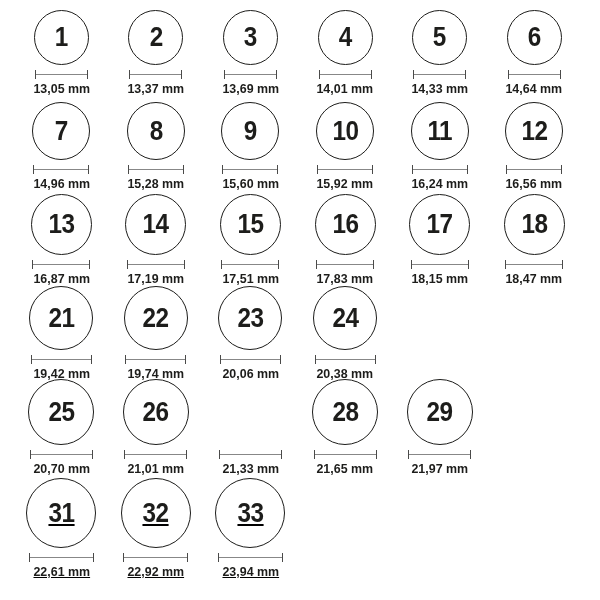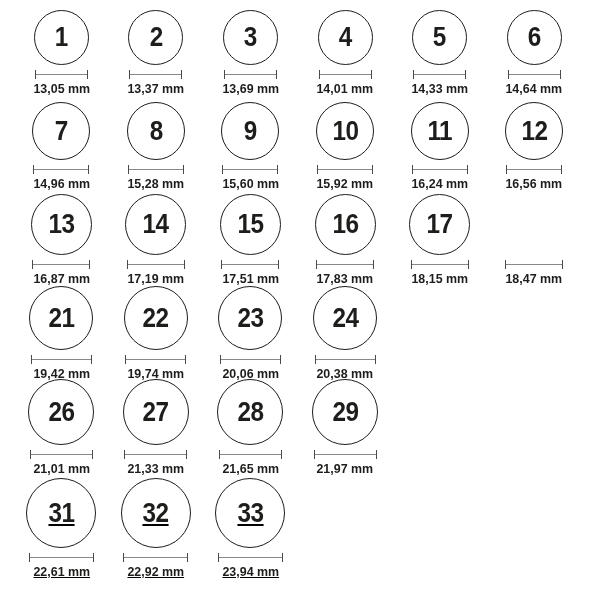--- a/index.html
+++ b/index.html
@@ -204,20 +204,23 @@
         <div class="mm">17,83 mm</div>
       </div>
       <div class="cell">
         <div class="circle">
           <span class="num">17</span>
         </div>
         <div class="dim-line"></div>
         <div class="mm">18,15 mm</div>
       </div>
       <div class="cell">
+        <div class="circle">
+          <span class="num">18</span>
+        </div>
         <div class="dim-line"></div>
         <div class="mm">18,47 mm</div>
       </div>
     </div>
   <div class="row row-4">
       <div class="cell">
         <div class="circle">
           <span class="num">21</span>
         </div>
         <div class="dim-line"></div>
@@ -241,29 +244,33 @@
         <div class="circle">
           <span class="num">24</span>
         </div>
         <div class="dim-line"></div>
         <div class="mm">20,38 mm</div>
       </div>
     </div>
   <div class="row row-5">
       <div class="cell">
         <div class="circle">
+          <span class="num">25</span>
+        </div>
+        <div class="dim-line"></div>
+        <div class="mm">20,70 mm</div>
+      </div>
+      <div class="cell">
+        <div class="circle">
           <span class="num">26</span>
         </div>
         <div class="dim-line"></div>
         <div class="mm">21,01 mm</div>
       </div>
       <div class="cell">
-        <div class="circle">
-          <span class="num">27</span>
-        </div>
         <div class="dim-line"></div>
         <div class="mm">21,33 mm</div>
       </div>
       <div class="cell">
         <div class="circle">
           <span class="num">28</span>
         </div>
         <div class="dim-line"></div>
         <div class="mm">21,65 mm</div>
       </div>

